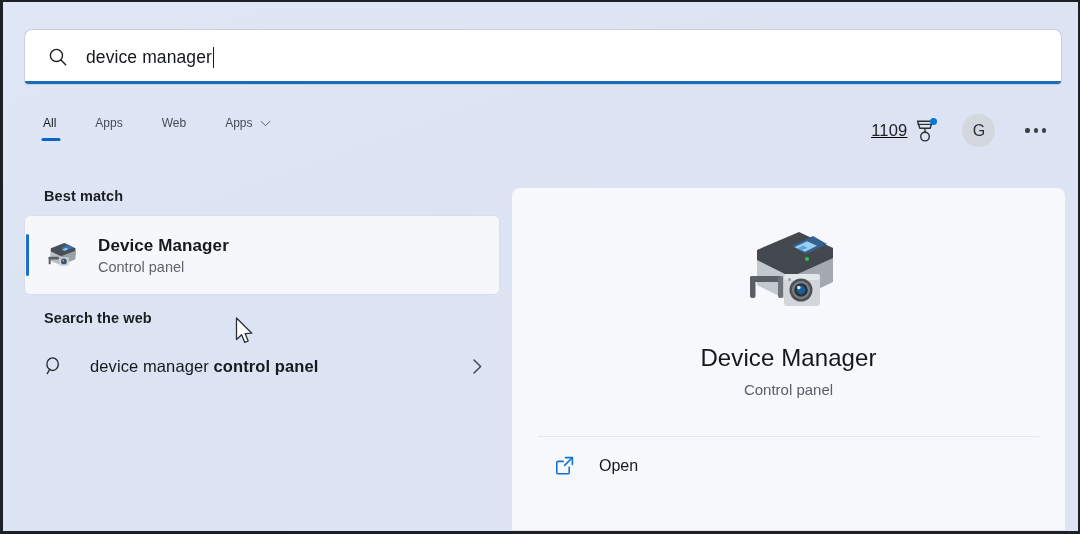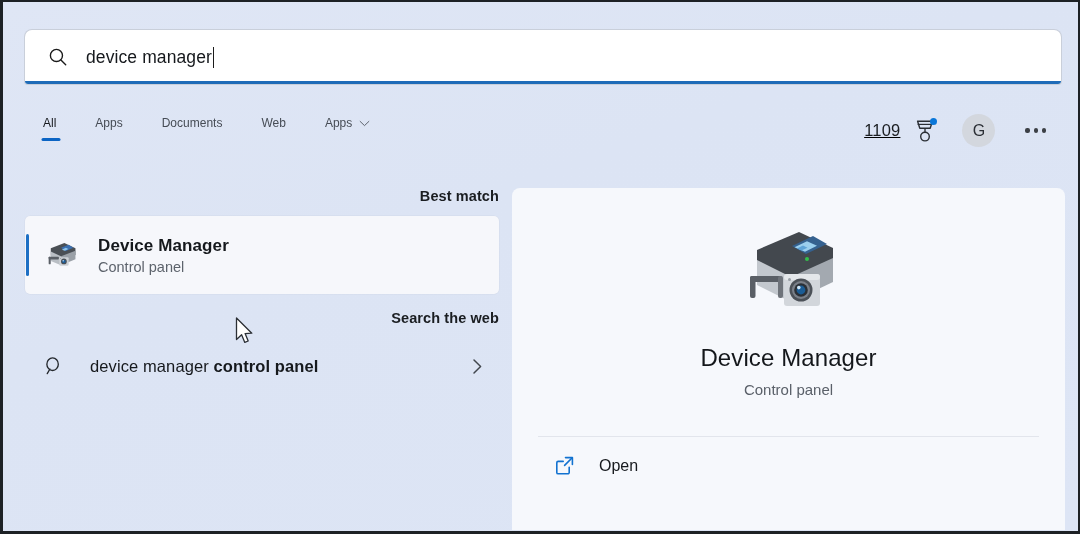--- a/index.html
+++ b/index.html
@@ -119,21 +119,21 @@
   .header-right {
     margin-left: auto;
     display: flex;
     align-items: center;
     gap: 0px;
     padding-right: 6px;
   }
   .rewards {
     display: flex;
     align-items: center;
-    gap: 14px;
+    gap: 7px;
     margin-right: 26px;
     text-decoration: underline;
   }
   .rewards-count {
     font-size: 16.5px;
     color: #1b1e22;
     letter-spacing: 0.2px;
   }
   .medal-wrap {
     position: relative;
@@ -182,21 +182,20 @@
     top: 186px;
     width: 474px;
   }
   .section-title {
     font-size: 14.5px;
     font-weight: bold;
     color: #1a1d21;
     padding-left: 19px;
     margin-bottom: 12px;
     letter-spacing: 0.1px;
-    text-align: right;
   }
 
   .best-match {
     position: relative;
     height: 78px;
     background: #f6f7fb;
     border-radius: 5px;
     display: flex;
     align-items: center;
     box-shadow: 0 0 0 0.5px rgba(0,0,0,0.04);
@@ -333,23 +332,20 @@
   </div>
 
   <div class="tabrow">
     <div class="tabs">
       <div class="tab active">
         <span>All</span>
         <span class="tab-underline"></span>
       </div>
       <div class="tab">
         <span>Apps</span>
-      </div>
-      <div class="tab">
-        <span>Documents</span>
       </div>
       <div class="tab">
         <span>Web</span>
       </div>
       <div class="tab">
         <span>Apps</span>
         <svg class="chev-down" viewBox="0 0 12 8" fill="none">
           <path d="M1 1.6 L6 6.4 L11 1.6" stroke="#5a6views" stroke-width="1.1" stroke-linecap="round" stroke-linejoin="round" style="stroke:#5a6069"></path>
         </svg>
       </div>

